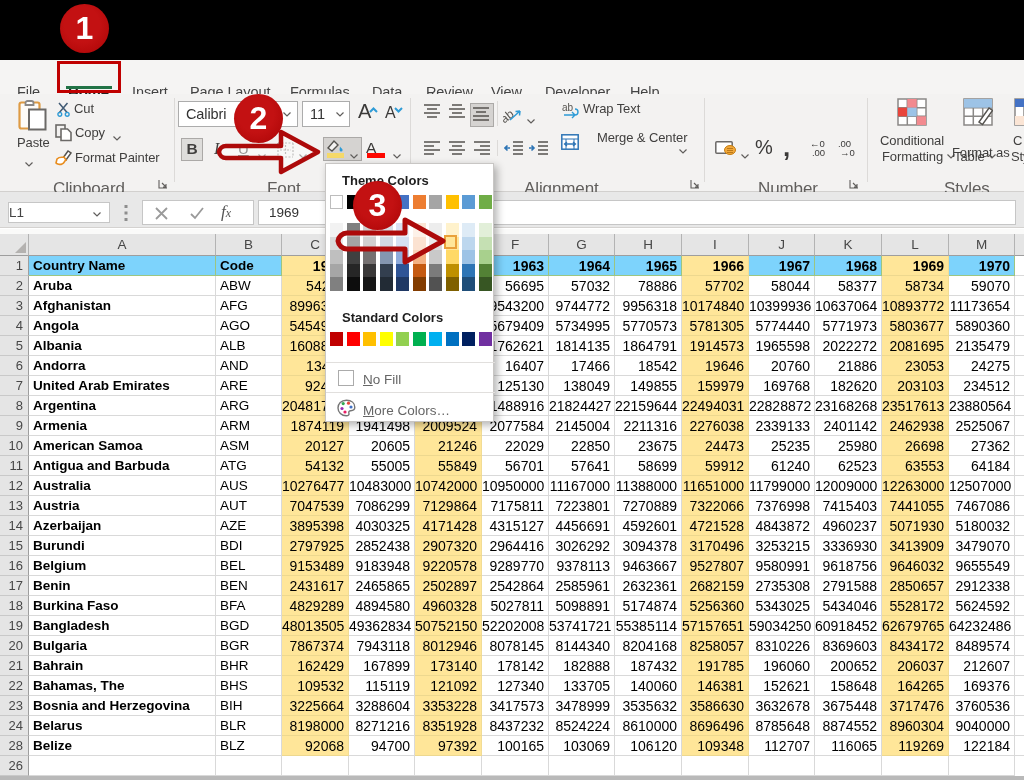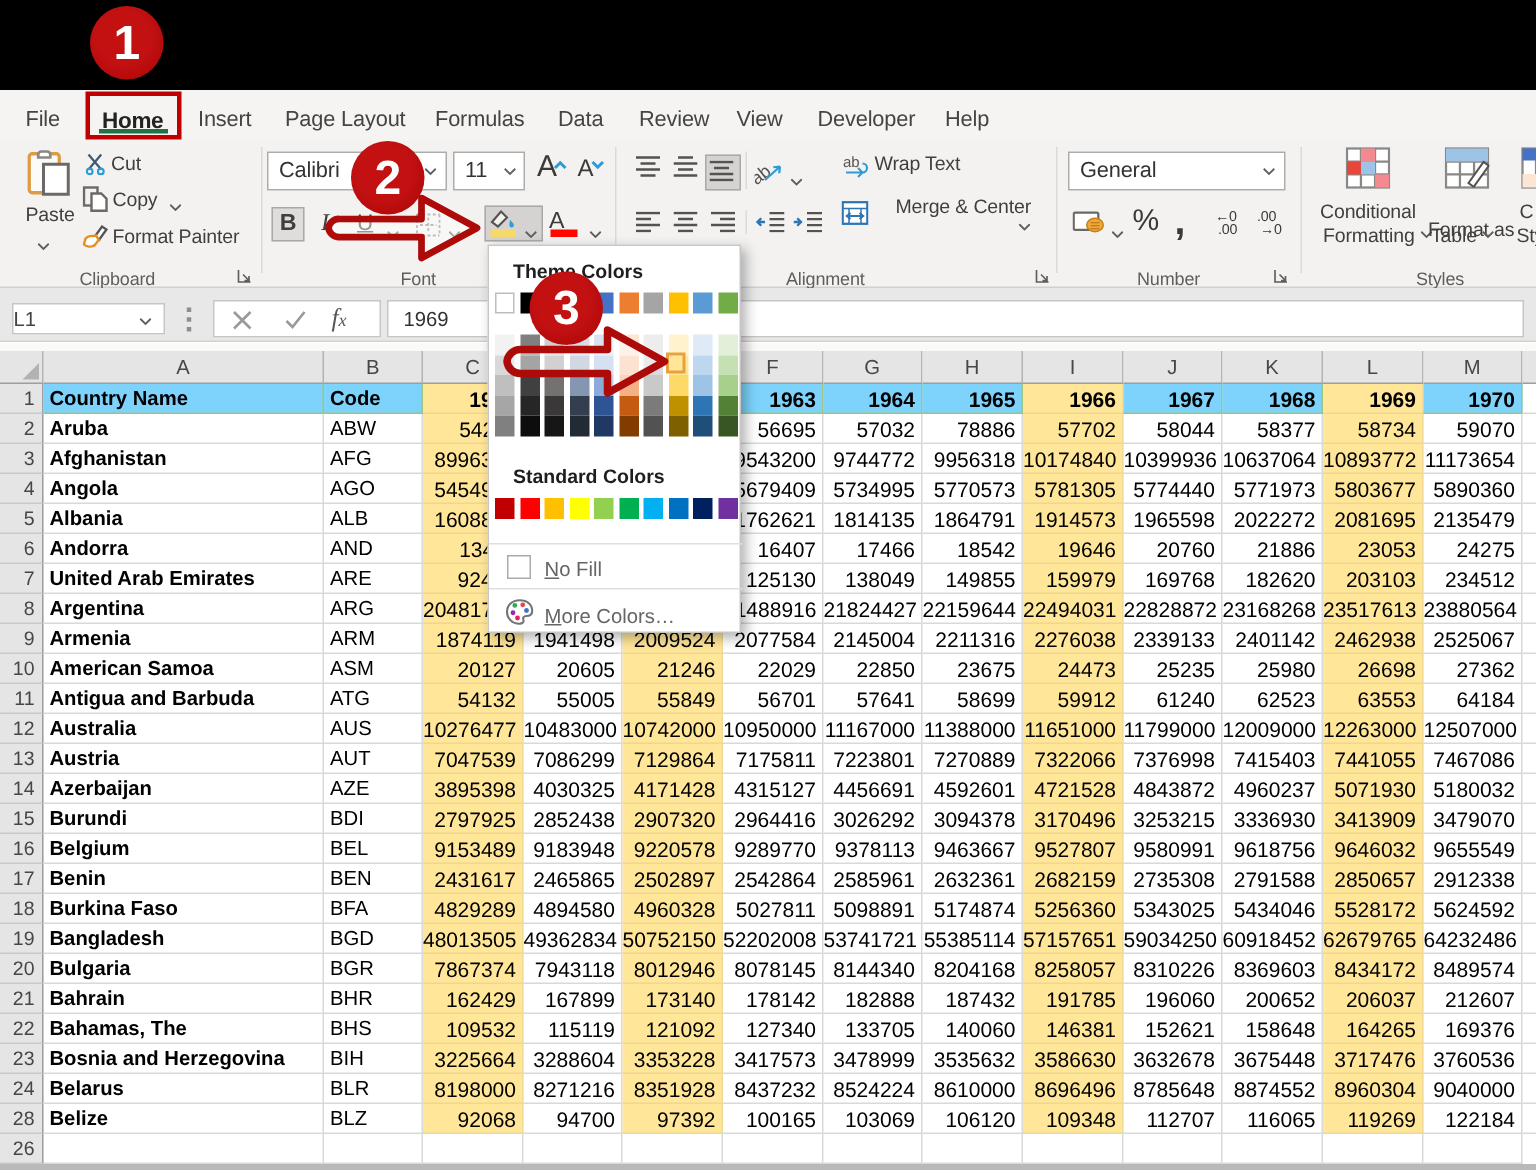--- a/index.html
+++ b/index.html
@@ -2,27 +2,27 @@
 <html><head><meta charset="utf-8">
 <style>
 * { margin:0; padding:0; box-sizing:border-box; }
 html,body { width:1024px; height:780px; overflow:hidden; font-family:"Liberation Sans", sans-serif; background:#fff; }
 #stage { position:relative; width:1024px; height:780px; }
 .abs { position:absolute; }
 
 #topbar { left:0; top:0; width:1024px; height:60px; background:#000; }
 
 #menubar { left:0; top:60px; width:1024px; height:34px; background:#F5F4F3; font-size:14.5px; color:#444; letter-spacing:-0.1px; }
-#menubar span { position:absolute; top:12px; }
+#menubar span { position:absolute; top:24px; }
 #homebox { left:57px; top:1px; width:64px; height:32px; border:3px solid #C00000; }
 #homeul { left:66px; top:26px; width:46px; height:3px; background:#217346; }
 
 #ribbon { left:0; top:94px; width:1024px; height:98px; background:#F3F2F1; border-bottom:1px solid #D2D0CE; font-size:13px; color:#403F3E; letter-spacing:-0.1px; }
 .gsep { position:absolute; top:4px; height:84px; width:1px; background:#DCDAD8; }
-.glabel { position:absolute; top:84.5px; font-size:12px; color:#605E5C; }
+.glabel { position:absolute; top:84.5px; font-size:17px; color:#605E5C; }
 .launch { position:absolute; top:85px; }
 .btnbox { position:absolute; background:#DEDDDB; border:1px solid #ABA9A7; }
 .combo { position:absolute; background:#fff; border:1px solid #ACACAC; font-size:14.5px; color:#333; }
 .cv { display:inline-block; }
 
 #fbar { left:0; top:192px; width:1024px; height:36px; background:#E8E8E8; border-bottom:1px solid #D4D2D0; }
 #fbar .wbox { position:absolute; background:#fff; border:1px solid #C6C6C6; }
 #fgap { left:0; top:229px; width:1024px; height:5px; background:#FAFAF9; }
 
 .sheet { position:absolute; left:0; top:234px; border-collapse:separate; border-spacing:0; table-layout:fixed; width:1024px; font-size:14px; color:#000; }
@@ -199,23 +199,20 @@
   <div class="abs" style="left:583px;top:36px;margin-left:14px;">Merge &amp; Center</div>
   <div class="abs" style="left:679px;top:48px;"><svg class="cv" width="8" height="5" viewBox="0 0 8 5">
           <polyline points="0.5,0.5 4,4 7.5,0.5" fill="none" stroke="#605E5C" stroke-width="1.2"></polyline>
         </svg></div>
   <div class="glabel" style="left:524px;">Alignment</div>
   <svg class="launch" style="left:690px;" width="10" height="10" viewBox="0 0 10 10">
         <path d="M1 1 v8 h8 M4 4 l4 4 M8 5 v3 h-3" stroke="#605E5C" stroke-width="1.1" fill="none"></path>
       </svg>
   <div class="gsep" style="left:704px;"></div>
 
-  <div class="combo" style="left:712px;top:7px;width:145px;height:26px;line-height:24px;"><span style="margin-left:7px;">General</span><span style="position:absolute;right:6px;top:10px;line-height:0;"><svg class="cv" width="8" height="5" viewBox="0 0 8 5">
-            <polyline points="0.5,0.5 4,4 7.5,0.5" fill="none" stroke="#605E5C" stroke-width="1.2"></polyline>
-          </svg></span></div>
   <svg class="abs" style="left:715px;top:45px;" width="22" height="17" viewBox="0 0 22 17">
     <rect x="0.8" y="2.8" width="16.4" height="11.4" rx="1" fill="#fff" stroke="#6B6967" stroke-width="1.5"></rect>
     <ellipse cx="15" cy="11" rx="5.5" ry="4.5" fill="#F1A83B" stroke="#C77F13" stroke-width="1"></ellipse>
     <path d="M12 9.5 h6 M12 11.5 h6 M12 13.5 h6" stroke="#B06F0F" stroke-width="0.8"></path>
   </svg>
   <div class="abs" style="left:741px;top:53px;"><svg class="cv" width="8" height="5" viewBox="0 0 8 5">
           <polyline points="0.5,0.5 4,4 7.5,0.5" fill="none" stroke="#605E5C" stroke-width="1.2"></polyline>
         </svg></div>
   <div class="abs" style="left:755px;top:42px;font-size:20px;color:#3B3A39;">%</div>
   <div class="abs" style="left:783px;top:38px;font-size:26px;font-weight:bold;color:#3B3A39;">,</div>

